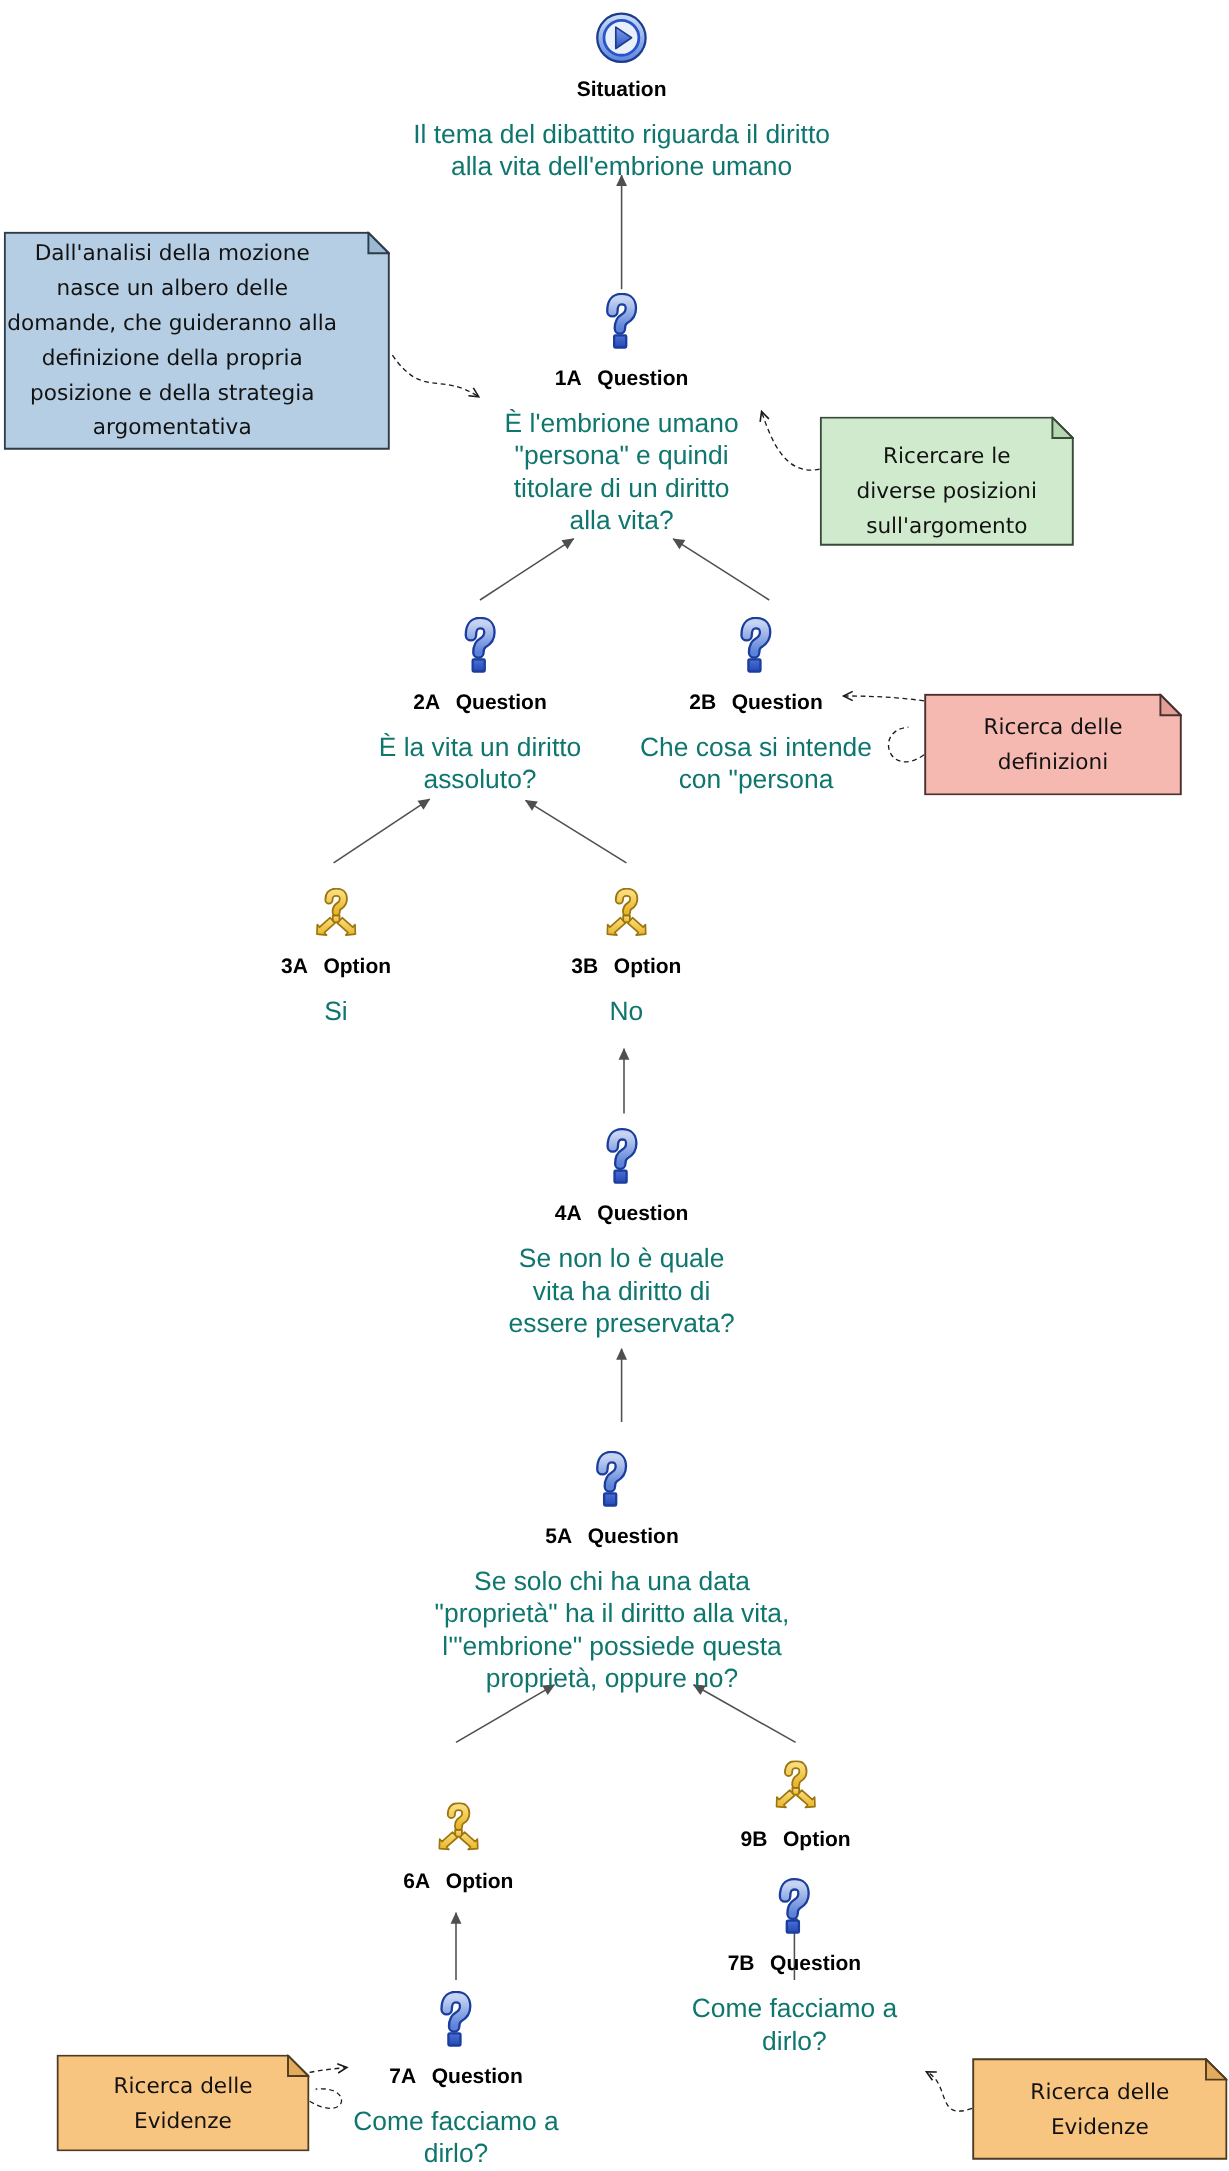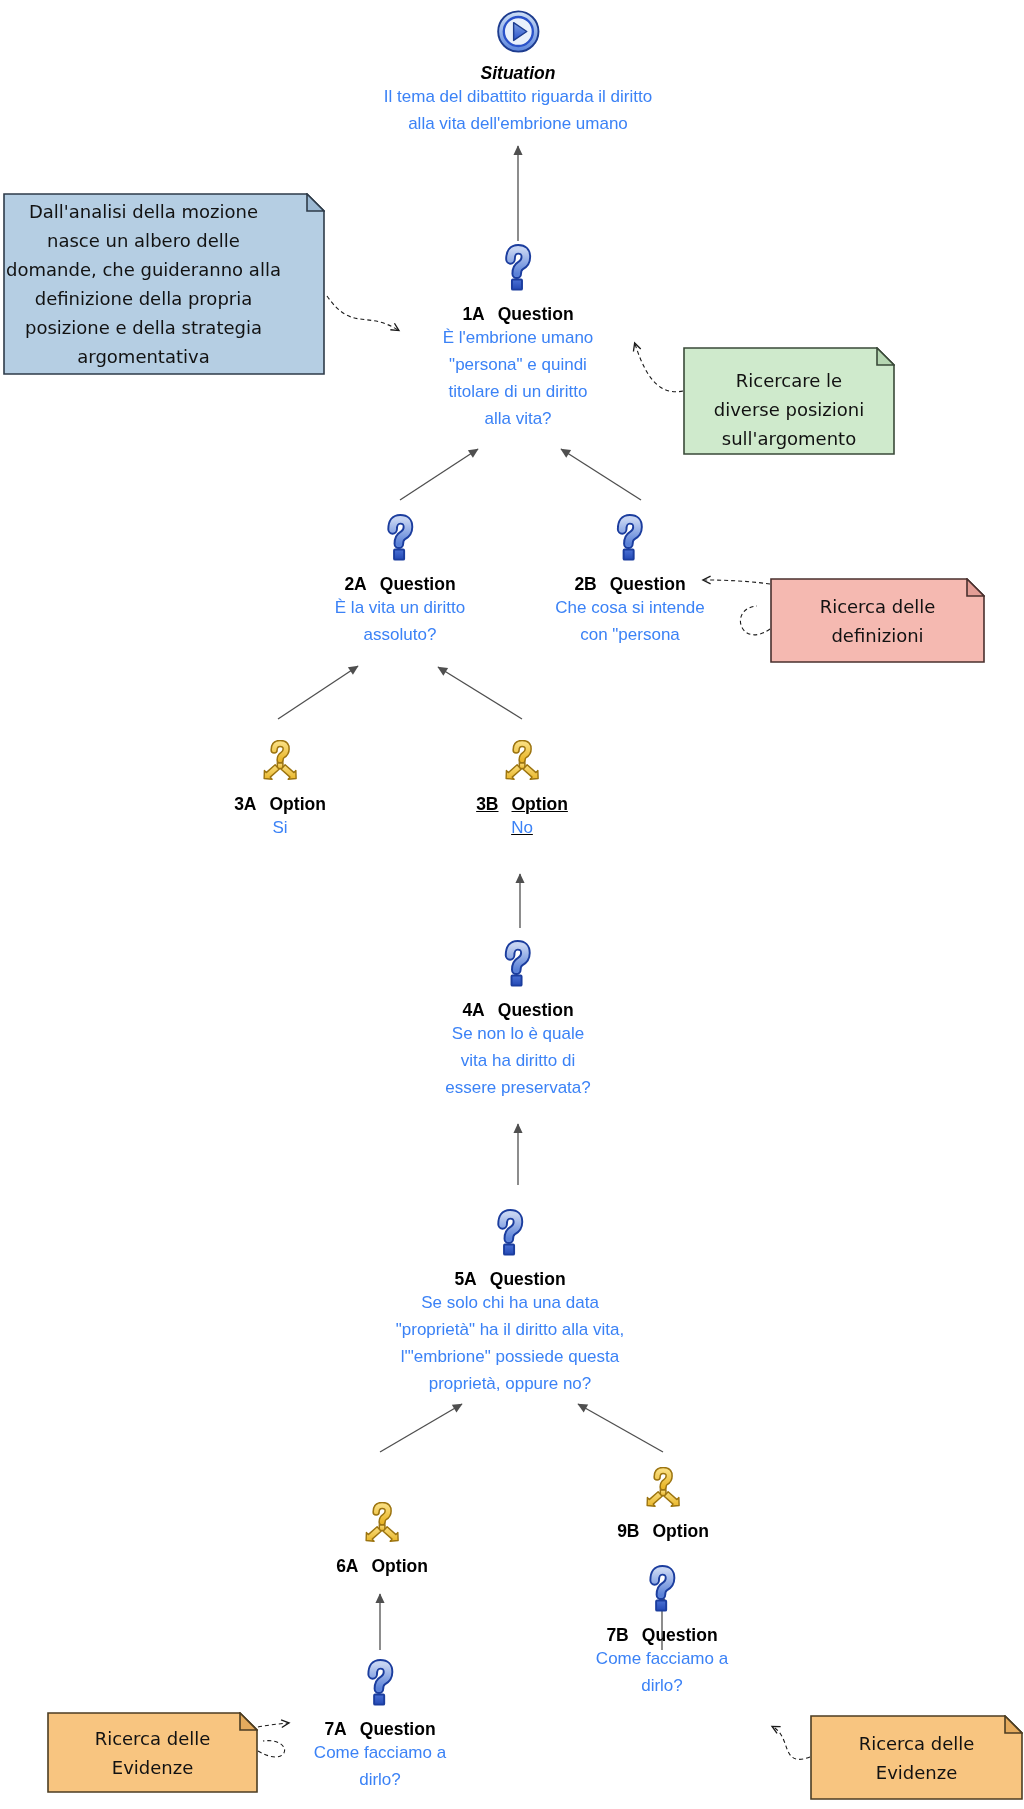--- a/index.html
+++ b/index.html
@@ -7,30 +7,30 @@
     width:1024px;height:1809px;position:relative;overflow:hidden;background:#ffffff;
     font-family:"Liberation Sans","DejaVu Sans",sans-serif;
   }
   
   .overlay{position:absolute;left:0;top:0;z-index:1;}
   
   .node{position:absolute;display:flex;flex-direction:column;align-items:center;
         transform:translateX(-50%);z-index:3;}
   .nlabel{margin-top:8px;font-weight:bold;font-size:17.5px;line-height:20px;color:#000;white-space:nowrap;}
   .node.opt .nlabel{margin-top:6px;}
-  .node.root .nlabel{margin-top:5px;font-style:italic;}
+  .node.root .nlabel{margin-top:5px;}
   .nid{margin-right:13px;}
-  .ntext{margin-top:0;font-size:17px;line-height:27px;color:#3b82f6;text-align:center;white-space:pre-line;}
+  .ntext{margin-top:14px;font-size:22px;line-height:27px;color:#0f766e;text-align:center;white-space:pre-line;}
   
   #n-root{left:518px;top:9px;}
   #n-1a{left:518px;top:244px;justify-content:center;}
   #n-2a{left:400px;top:514px;align-items:center;}
   #n-2b{left:630px;top:514px;}
   #n-3a{left:280px;top:740px;}
-  #n-3b{left:522px;top:740px;text-decoration:underline;}
+  #n-3b{left:522px;top:740px;}
   #n-4a{left:518px;top:940px;}
   #n-5a{left:510px;top:1209px;justify-content:space-between;}
   #n-6a{left:382px;top:1502px;}
   #n-6b{left:663px;top:1467px;}
   #n-7a{left:380px;top:1659px;}
   #n-7b{left:662px;top:1565px;}
   
   .note{position:absolute;z-index:2;display:flex;align-items:center;justify-content:center;
         text-align:center;font-family:"DejaVu Sans",sans-serif;font-size:18px;line-height:29px;color:#121212;}
   .note svg{position:absolute;left:0;top:0;}

